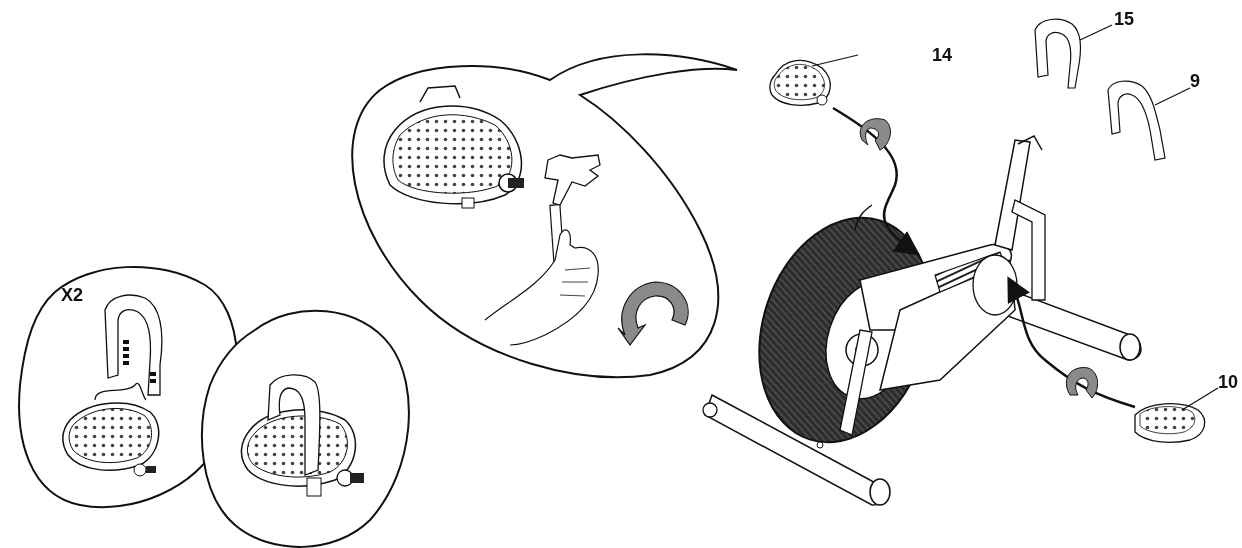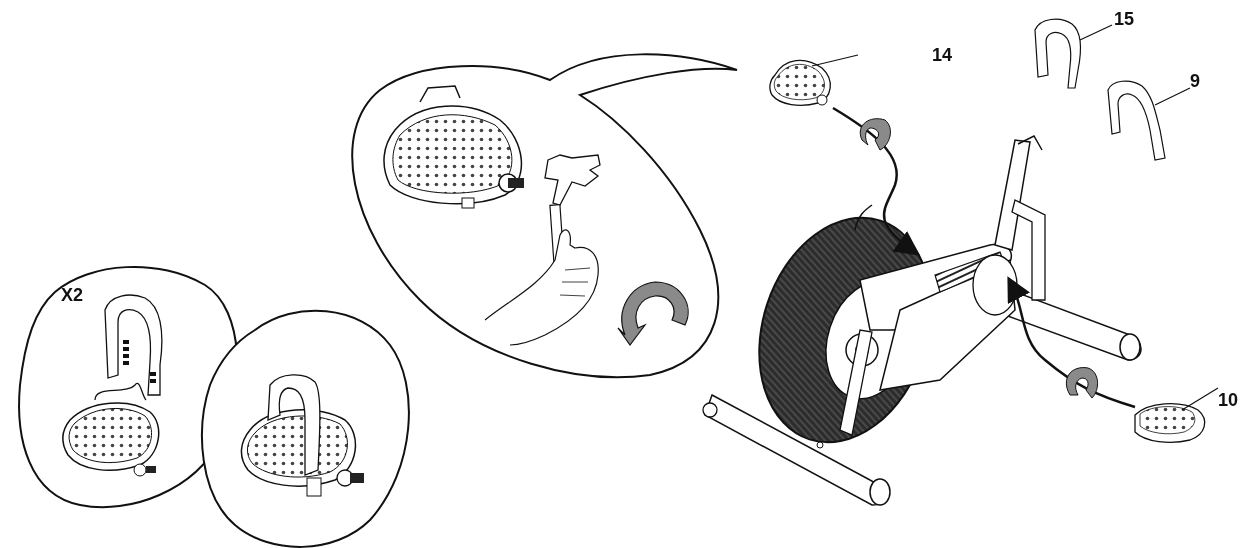--- a/index.html
+++ b/index.html
@@ -139,14 +139,14 @@
   </g>
   <g>
     <path d="M1108,90 C1112,80 1130,78 1142,86 C1152,95 1155,110 1160,130 L1165,158 L1155,160 L1150,130 C1146,110 1140,98 1132,95 C1125,92 1118,96 1118,104 L1120,132 L1112,134 Z" fill="#fff" stroke="#111" stroke-width="1.2"></path>
     <line x1="1155" y1="105" x2="1190" y2="88" stroke="#111" stroke-width="1.2"></line>
   </g>
 </svg>
 
 <div class="callout-label" style="left:888px; top:46px;margin-left:44px;">14</div>
 <div class="callout-label" style="left:1114px; top:10px;">15</div>
 <div class="callout-label" style="left:1190px; top:72px;">9</div>
-<div class="callout-label" style="left:1218px; top:391px;">10</div>
+<div class="callout-label" style="left:1218px; top:373px;">10</div>
 <div class="callout-label" style="left:61px; top:286px;">X2</div>
 
 </body></html>

